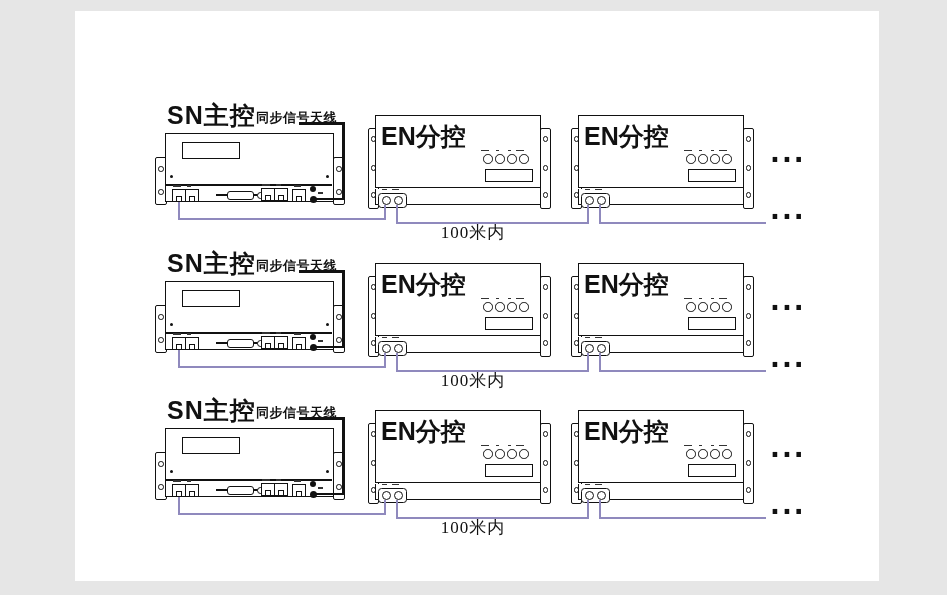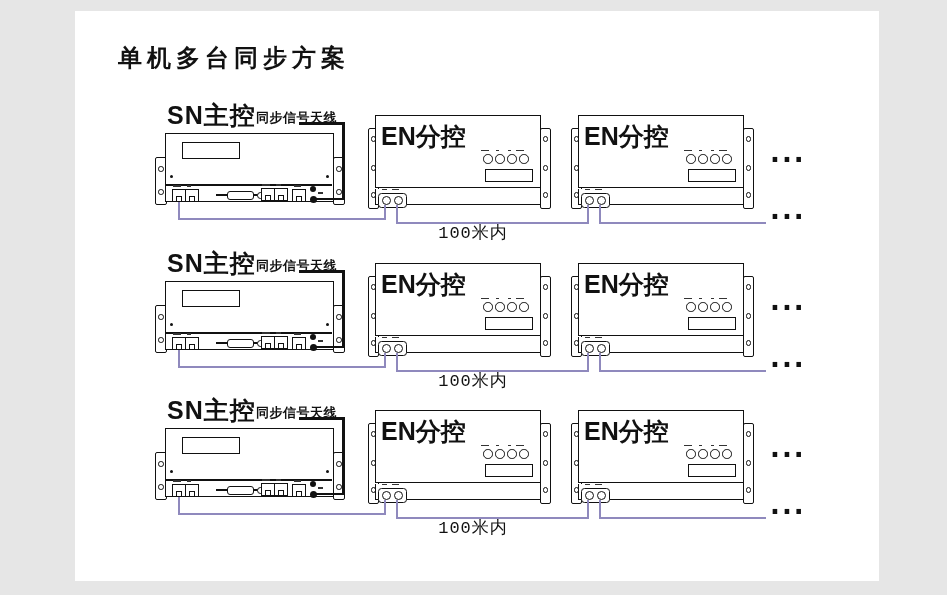--- a/index.html
+++ b/index.html
@@ -44,31 +44,30 @@
   .en-strip{position:absolute;left:7px;top:74.2px;width:164px;height:14.5px;border:1.6px solid #111;border-top:none;background:#fff;}
   .en-label{position:absolute;left:13px;top:5px;font-size:25px;font-weight:bold;}
   .btn{position:absolute;top:39px;width:7.5px;height:7.5px;border:1.5px solid #111;border-radius:50%;background:#fff;}
   .en-display{position:absolute;left:117px;top:54px;width:46px;height:11px;border:1.5px solid #111;background:#fff;}
   .port-box{position:absolute;left:10px;top:77.5px;width:27px;height:13px;border:1.5px solid #111;border-radius:3.5px;background:#fff;}
   .port-circle{position:absolute;top:2px;width:7px;height:7px;border:1.4px solid #111;border-radius:50%;background:#fff;}
 
   
   .wire{position:absolute;background:#8f89bd;}
   .distance{position:absolute;left:398px;top:126px;width:150px;text-align:center;
-            font-family:Liberation Mono, monospace;font-size:17px;letter-spacing:1px;}
+            font-family:Liberation Serif, serif;font-size:17px;letter-spacing:1px;}
   .more{position:absolute;left:770px;font-family:"DejaVu Sans",sans-serif;font-weight:bold;
         font-size:26px;letter-spacing:2px;line-height:20px;}
   .more.t{top:48px;} .more.b{top:105px;}
 </style>
 </head>
 <body>
 
 <div class="page">
   <div class="panel"></div>
-  <div class="title">单机多台同步方案</div>
 
   <div class="row" style="top:95px">
     <div class="sn-label">SN主控</div>
     <div class="ant-label">同步信号天线</div>
 
     <div class="sn-bracket l">
       <span class="hole" style="left:2.2px;top:8px"></span>
       <span class="hole" style="left:2.2px;top:31px"></span>
     </div>
     <div class="sn-bracket r">

